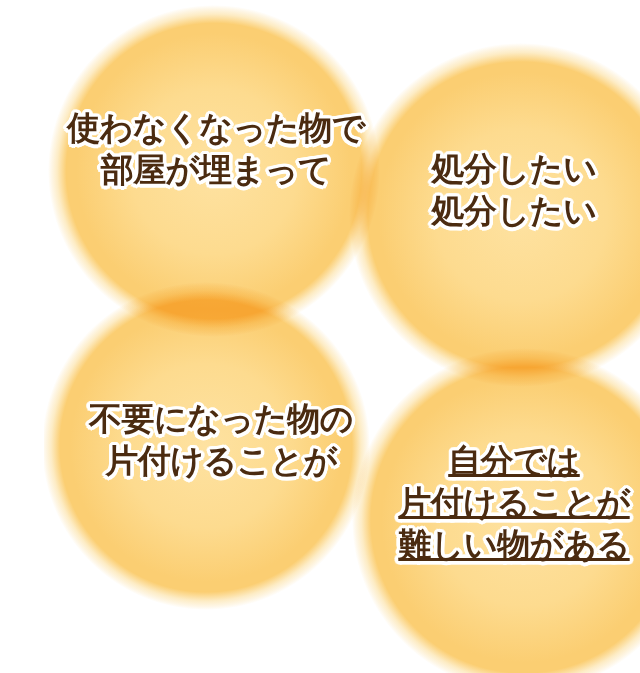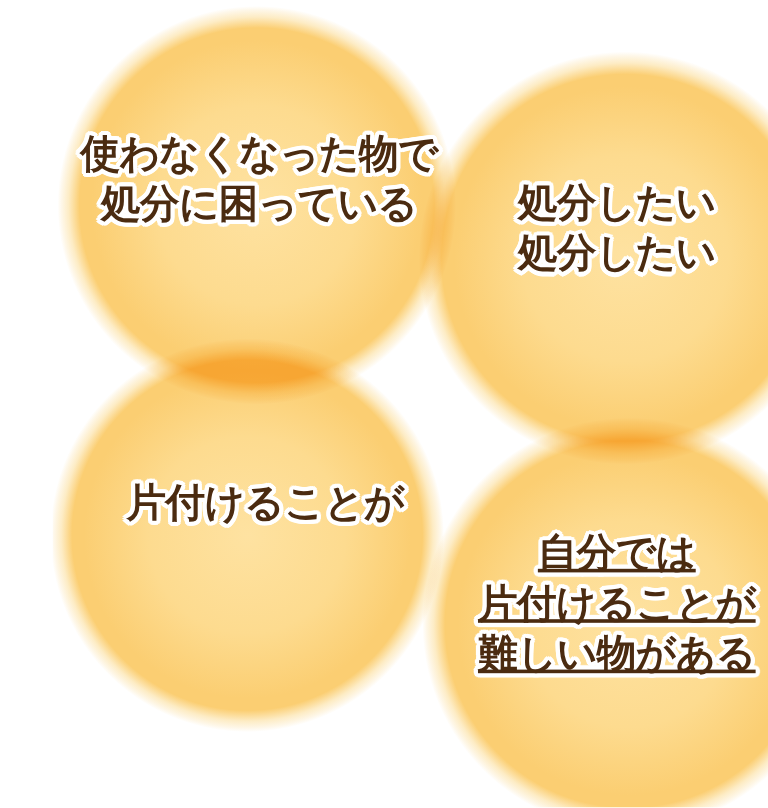--- a/index.html
+++ b/index.html
@@ -63,29 +63,30 @@
 
 <div class="canvas">
 
   <div class="bubble b1"></div>
   <div class="bubble b2"></div>
   <div class="bubble b3"></div>
   <div class="bubble b4"></div>
 
   <div class="bubble-text t1">
     <span class="line">使わなくなった物で</span>
-    <span class="line">処分に困っている</span>
+    <span class="line">部屋が埋まって</span>
   </div>
 
   <div class="bubble-text t2">
     <span class="line">処分したい</span>
     <span class="line">処分したい</span>
   </div>
 
   <div class="bubble-text t3">
+    <span class="line">不要になった物の</span>
     <span class="line">片付けることが</span>
   </div>
 
   <div class="bubble-text t4">
     <span class="line">自分では</span>
     <span class="line">片付けることが</span>
     <span class="line">難しい物がある</span>
   </div>
 
 </div>

